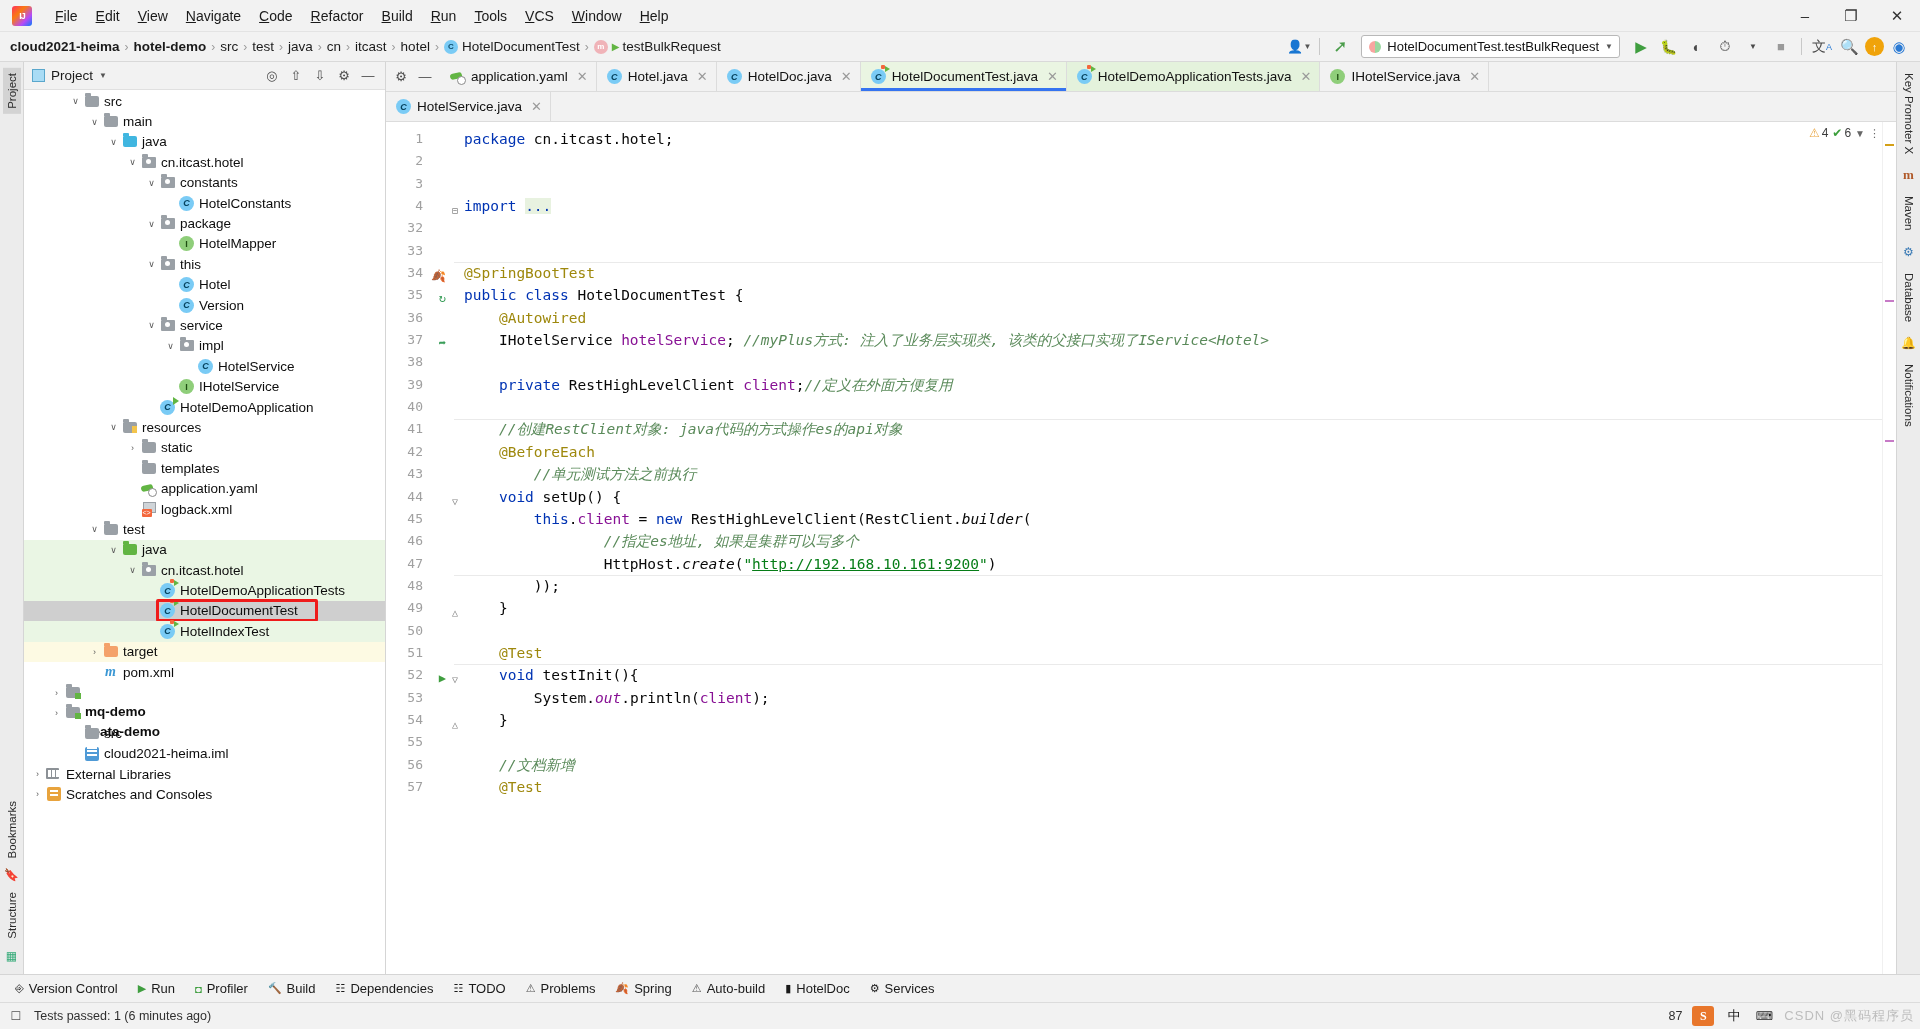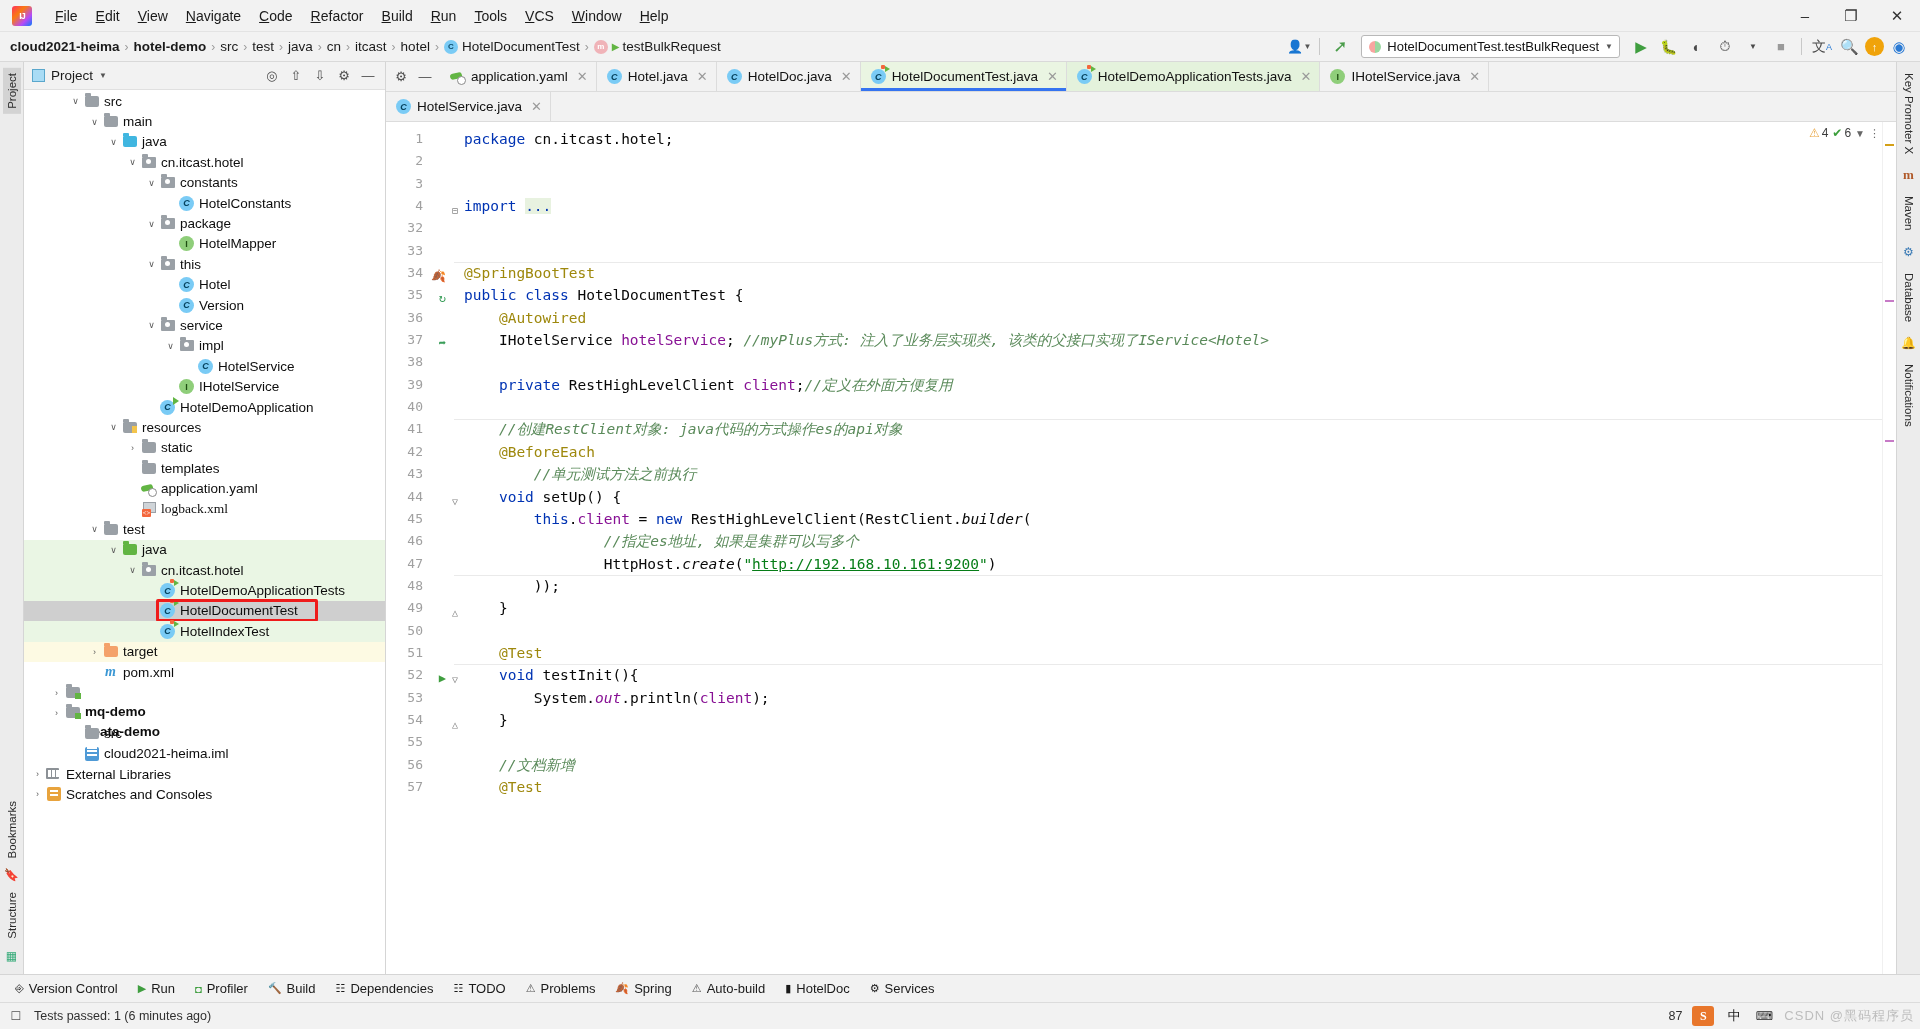--- a/index.html
+++ b/index.html
@@ -526,21 +526,21 @@
             </span>
             <span class="lbl">templates</span>
           </div>
           <div class="trow" style="padding-left: 101px;">
             <span class="arrow"></span>
             <span class="ico">
               <span class="yaml"></span>
             </span>
             <span class="lbl">application.yaml</span>
           </div>
-          <div class="trow" style="padding-left: 101px; font-family: Liberation Serif, serif;">
+          <div class="trow" style="padding-left: 101px;">
             <span class="arrow"></span>
             <span class="ico">
               <span class="xmlf"></span>
             </span>
             <span class="lbl">logback.xml</span>
           </div>
           <div class="trow" style="padding-left: 63px;">
             <span class="arrow">∨</span>
             <span class="ico">
               <span class="fld gray"></span>

